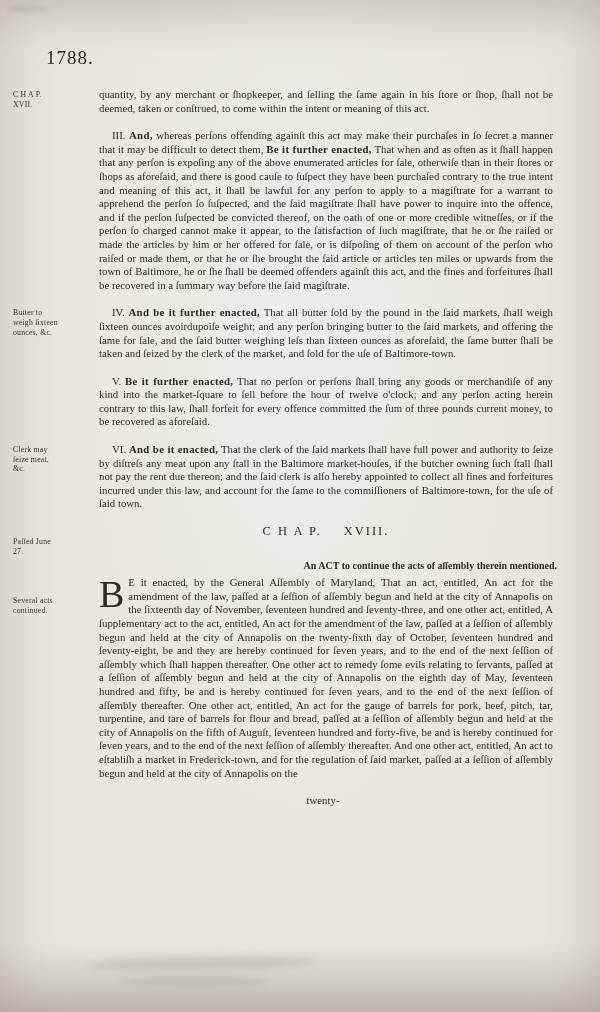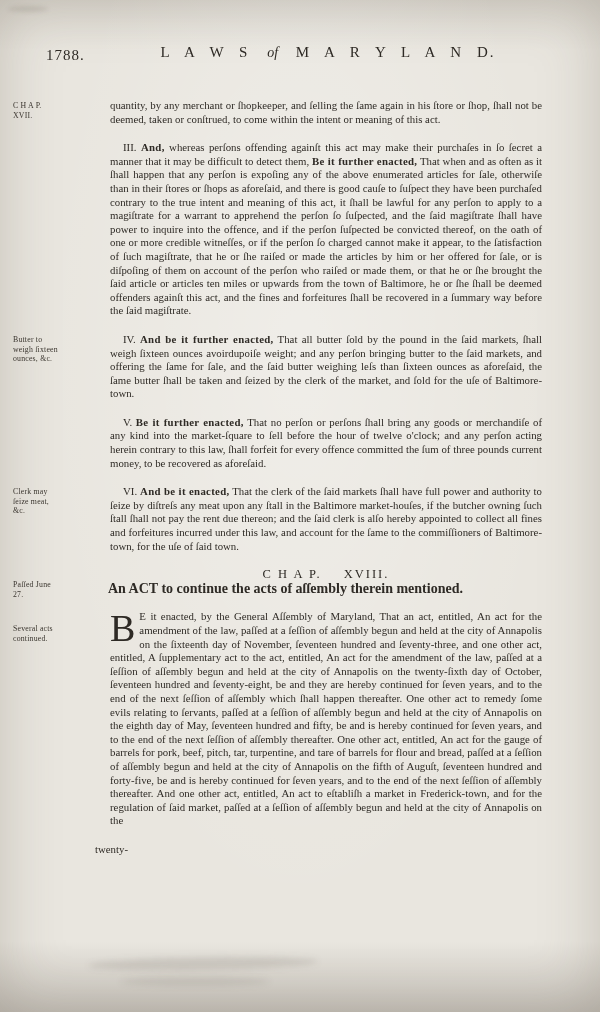--- a/index.html
+++ b/index.html
@@ -9,66 +9,61 @@
     font-family:"Liberation Serif","DejaVu Serif",serif;
     box-shadow: inset 0 0 60px rgba(90,80,65,0.25);
   }
   .page::before {
     content:""; position:absolute; inset:0; pointer-events:none;
     background:
       radial-gradient(ellipse at 50% 35%, rgba(255,255,255,0.30), rgba(0,0,0,0.00) 60%),
       linear-gradient(180deg, rgba(110,100,85,0.10), rgba(110,100,85,0) 5%, rgba(110,100,85,0) 93%, rgba(80,70,60,0.22));
   }
   .page-header { position:absolute; top:44px; left:0; right:0; height:26px; }
-  .year { position:absolute; left:46px; top:3px; font-size:15px; letter-spacing:1px; }
+  .year { position:absolute; left:46px; top:3px; font-size:19px; letter-spacing:1px; }
   .running-title {
     position:absolute; left:95px; width:466px; text-align:center;
     font-size:15px; letter-spacing:2px; word-spacing:8px;
   }
   .running-title .of { font-style:italic; font-size:14px; letter-spacing:0; word-spacing:0; margin:0 4px; }
   .text-column {
     position:absolute; left:95px; top:84px; width:462px;
     font-size:10.8px; line-height:13.6px; text-align:justify;
   }
   .section { position:relative; margin-bottom:14px; }
   .section.heading { margin-top:6px; margin-bottom:4px; }
   .sidenote {
     position:absolute; left:-82px; top:2px; width:74px;
     font-size:7.8px; line-height:9.6px; text-align:left;
     white-space:pre-line; color:#3a352e; letter-spacing:0.2px;
   }
-  .para { margin:15px; }
+  .para { margin:4px; }
   .para.indent { text-indent:13px; }
   .run-n { font-weight:normal; }
   .run-g { font-weight:bold; letter-spacing:0.3px; }
   .run-i { }
   .dropcap {
     float:left; font-size:38px; line-height:32px;
     padding:2px 4px 0 0; font-weight:normal;
   }
-  .chap-line { text-align:center; font-size:12.5px; letter-spacing:2px; margin:2px 0 0; }
+  .chap-line { text-align:center; font-size:12.5px; letter-spacing:2px; margin:2px 0 20px; }
   .chap-num { margin-left:22px; }
-  .act-title { font-size:14px; font-weight:bold; margin:0; text-align:left; text-indent:13px; }
-  .catchword { text-align:left; padding-right:6px; font-size:10.8px; }
+  .act-title { font-size:10px; font-weight:bold; margin:0; text-align:right; text-indent:13px; }
+  .catchword { text-align:center; padding-right:6px; font-size:10.8px; }
   .smudge { position:absolute; pointer-events:none; border-radius:50%; }
   .s1 { left:88px; bottom:42px; width:230px; height:13px; background:rgba(70,62,52,0.13); filter:blur(3px); transform:rotate(-1deg); }
   .s2 { left:120px; bottom:26px; width:150px; height:9px; background:rgba(70,62,52,0.10); filter:blur(3px); }
   .s3 { left:8px; top:6px; width:40px; height:6px; background:rgba(70,62,52,0.12); filter:blur(2px); }
 </style>
 </head>
 <body>
 
 <div class="page" style="background: rgb(233, 230, 223); color: rgb(46, 42, 37);">
   <div class="page-header">
     <span class="year">1788.</span>
-    <div class="running-title">
-      <span>L A W S</span>
-      <span class="of">of</span>
-      <span>M A R Y L A N D.</span>
-    </div>
   </div>
 
   <div class="text-column">
     <div class="section">
         <div class="sidenote">C H A P.
 XVII.</div>
         <p class="para"><span class="run-n">quantity, by any merchant or ſhopkeeper, and ſelling the ſame again in his ſtore or ſhop, ſhall not be deemed, taken or conſtrued, to come within the intent or meaning of this act.</span></p>
       </div>
       <div class="section">
         <p class="para indent"><span class="run-n">III. </span><span class="run-g">And,</span><span class="run-n"> whereas perſons offending againſt this act may make their purchaſes in ſo ſecret a manner that it may be difficult to detect them, </span><span class="run-g">Be it further enacted,</span><span class="run-n"> That when and as often as it ſhall happen that any perſon is expoſing any of the above enumerated articles for ſale, otherwiſe than in their ſtores or ſhops as aforeſaid, and there is good cauſe to ſuſpect they have been purchaſed contrary to the true intent and meaning of this act, it ſhall be lawful for any perſon to apply to a magiſtrate for a warrant to apprehend the perſon ſo ſuſpected, and the ſaid magiſtrate ſhall have power to inquire into the offence, and if the perſon ſuſpected be convicted thereof, on the oath of one or more credible witneſſes, or if the perſon ſo charged cannot make it appear, to the ſatisfaction of ſuch magiſtrate, that he or ſhe raiſed or made the articles by him or her offered for ſale, or is diſpoſing of them on account of the perſon who raiſed or made them, or that he or ſhe brought the ſaid article or articles ten miles or upwards from the town of Baltimore, he or ſhe ſhall be deemed offenders againſt this act, and the fines and forfeitures ſhall be recovered in a ſummary way before the ſaid magiſtrate.</span></p>
@@ -88,21 +83,21 @@
 &amp;c.</div>
         <p class="para indent"><span class="run-n">VI. </span><span class="run-g">And be it enacted,</span><span class="run-n"> That the clerk of the ſaid markets ſhall have full power and authority to ſeize by diſtreſs any meat upon any ſtall in the Baltimore market-houſes, if the butcher owning ſuch ſtall ſhall not pay the rent due thereon; and the ſaid clerk is alſo hereby appointed to collect all fines and forfeitures incurred under this law, and account for the ſame to the commiſſioners of Baltimore-town, for the uſe of ſaid town.</span></p>
       </div>
       <div class="section heading">
         <div class="sidenote" style="top: 12px;">Paſſed June
 27.</div>
         <div class="chap-line"><span>C H A P.</span><span class="chap-num">XVIII.</span></div>
         <div class="act-title">An ACT to continue the acts of aſſembly therein mentioned.</div>
       </div>
       <div class="section">
-        <div class="sidenote" style="top: 14px;">Several acts
+        <div class="sidenote" style="top: 20px;">Several acts
 continued.</div>
         <p class="para"><span class="dropcap">B</span><span class="run-n">E </span><span class="run-i">it enacted, by the General Aſſembly of Maryland,</span><span class="run-n"> That an act, entitled, </span><span class="run-i">An act for the amendment of the law,</span><span class="run-n"> paſſed at a ſeſſion of aſſembly begun and held at the city of Annapolis on the ſixteenth day of November, ſeventeen hundred and ſeventy-three, and one other act, entitled, </span><span class="run-i">A ſupplementary act to the act, entitled, An act for the amendment of the law,</span><span class="run-n"> paſſed at a ſeſſion of aſſembly begun and held at the city of Annapolis on the twenty-ſixth day of October, ſeventeen hundred and ſeventy-eight, be and they are hereby continued for ſeven years, and to the end of the next ſeſſion of aſſembly which ſhall happen thereafter. One other act to remedy ſome evils relating to ſervants, paſſed at a ſeſſion of aſſembly begun and held at the city of Annapolis on the eighth day of May, ſeventeen hundred and fifty, be and is hereby continued for ſeven years, and to the end of the next ſeſſion of aſſembly thereafter. One other act, entitled, </span><span class="run-i">An act for the gauge of barrels for pork, beef, pitch, tar, turpentine, and tare of barrels for flour and bread,</span><span class="run-n"> paſſed at a ſeſſion of aſſembly begun and held at the city of Annapolis on the fifth of Auguſt, ſeventeen hundred and forty-five, be and is hereby continued for ſeven years, and to the end of the next ſeſſion of aſſembly thereafter. And one other act, entitled, </span><span class="run-i">An act to eſtabliſh a market in Frederick-town, and for the regulation of ſaid market,</span><span class="run-n"> paſſed at a ſeſſion of aſſembly begun and held at the city of Annapolis on the</span></p>
       </div>
       <div class="catchword">twenty-</div>
   </div>
 
   <div class="smudge s1"></div>
   <div class="smudge s2"></div>
   <div class="smudge s3"></div>
 </div>

